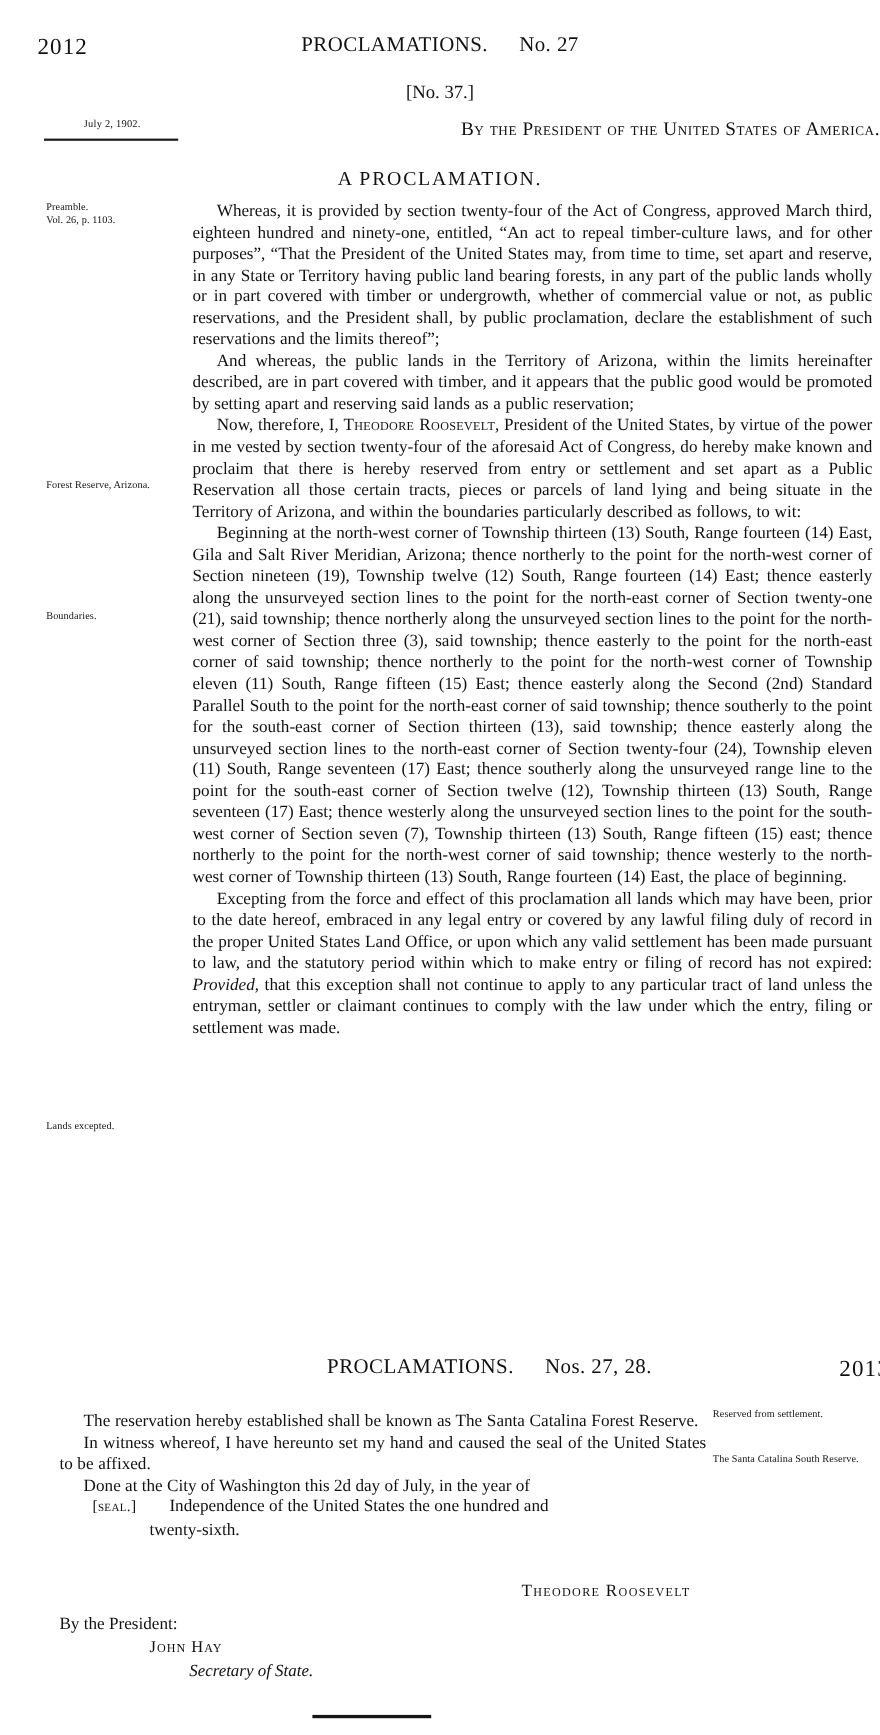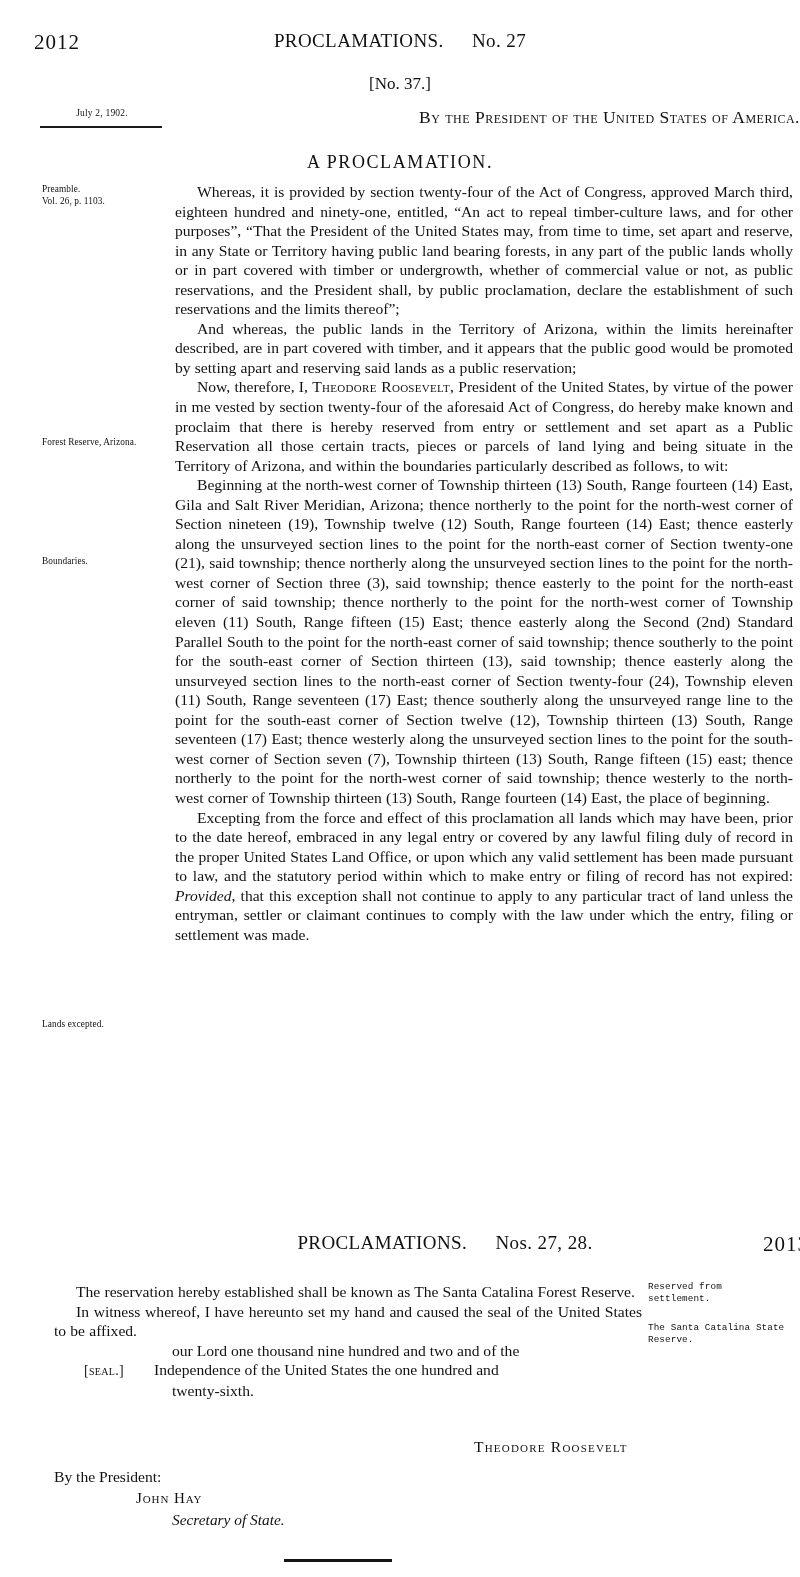--- a/index.html
+++ b/index.html
@@ -90,21 +90,21 @@
   }
 
   
   .sidenote {
     position: absolute;
     font-size: 9.3px;
     line-height: 11.5px;
     letter-spacing: 0.1px;
   }
   .sidenote-left  { left: 42px;  width: 128px; text-align: left; }
-  .sidenote-right { left: 648px; width: 140px; text-align: left; font-family: Liberation Mono, monospace; }
+  .sidenote-right { left: 648px; width: 140px; text-align: left; }
 
   
   .col-p1 {
     position: absolute;
     left: 175px;
     top: 182px;
     width: 618px;
   }
   
   .col-p2 {
@@ -174,21 +174,21 @@
   .done-l2 { margin-left: 118px; }
   .done-l3 { position: relative; }
   .done-seal {
     display: inline-block;
     width: 100px;
     font-variant: small-caps;
     font-size: 14px;
     letter-spacing: 0.3px;
     text-align: center;
   }
-  .done-l4 { margin-left: 118px; }
+  .done-l4 { margin-left: 82px; }
 </style>
 </head>
 <body>
 
 <div class="page">
 
   <div class="running-head" style="top:30px;">
     <span class="folio-left">2012</span>
     <span>PROCLAMATIONS.</span>
     <span style="display:inline-block;width:18px;"></span>
@@ -228,31 +228,31 @@
 <div class="page">
 
   <div class="running-head" style="top:1232px;padding-left:45px;">
     <span>PROCLAMATIONS.</span>
     <span style="display:inline-block;width:18px;"></span>
     <span>Nos. 27, 28.</span>
     <span class="folio-right">2013</span>
   </div>
 
   <div class="sidenote sidenote-right" style="top:1281px;">Reserved from settlement.</div>
-  <div class="sidenote sidenote-right" style="top:1322px;">The Santa Catalina State Reserve.</div>
+  <div class="sidenote sidenote-right" style="top:1322px;">The Santa Catalina South Reserve.</div>
 
   <div class="col-p2">
 
 
     <p class="body">The reservation hereby established shall be known as The Santa Catalina Forest Reserve.</p>
 
     <p class="body">In witness whereof, I have hereunto set my hand and caused the seal of the United States to be affixed.</p>
 
     <div class="done-block">
-      <div class="done-l2">our Lord one thousand nine hundred and two and of the</div>
+      <div class="done-l1">Done at the City of Washington this 2d day of July, in the year of</div>
       <div class="done-l3"><span class="done-seal">[seal.]</span><span>Independence of the United States the one hundred and</span></div>
       <div class="done-l4">twenty-sixth.</div>
     </div>
 
   </div>
 
   <div class="sig-block">
     <div class="sig-name">Theodore Roosevelt</div>
     <div class="by-president-line">By the President:</div>
     <div class="john-hay">John Hay</div>

